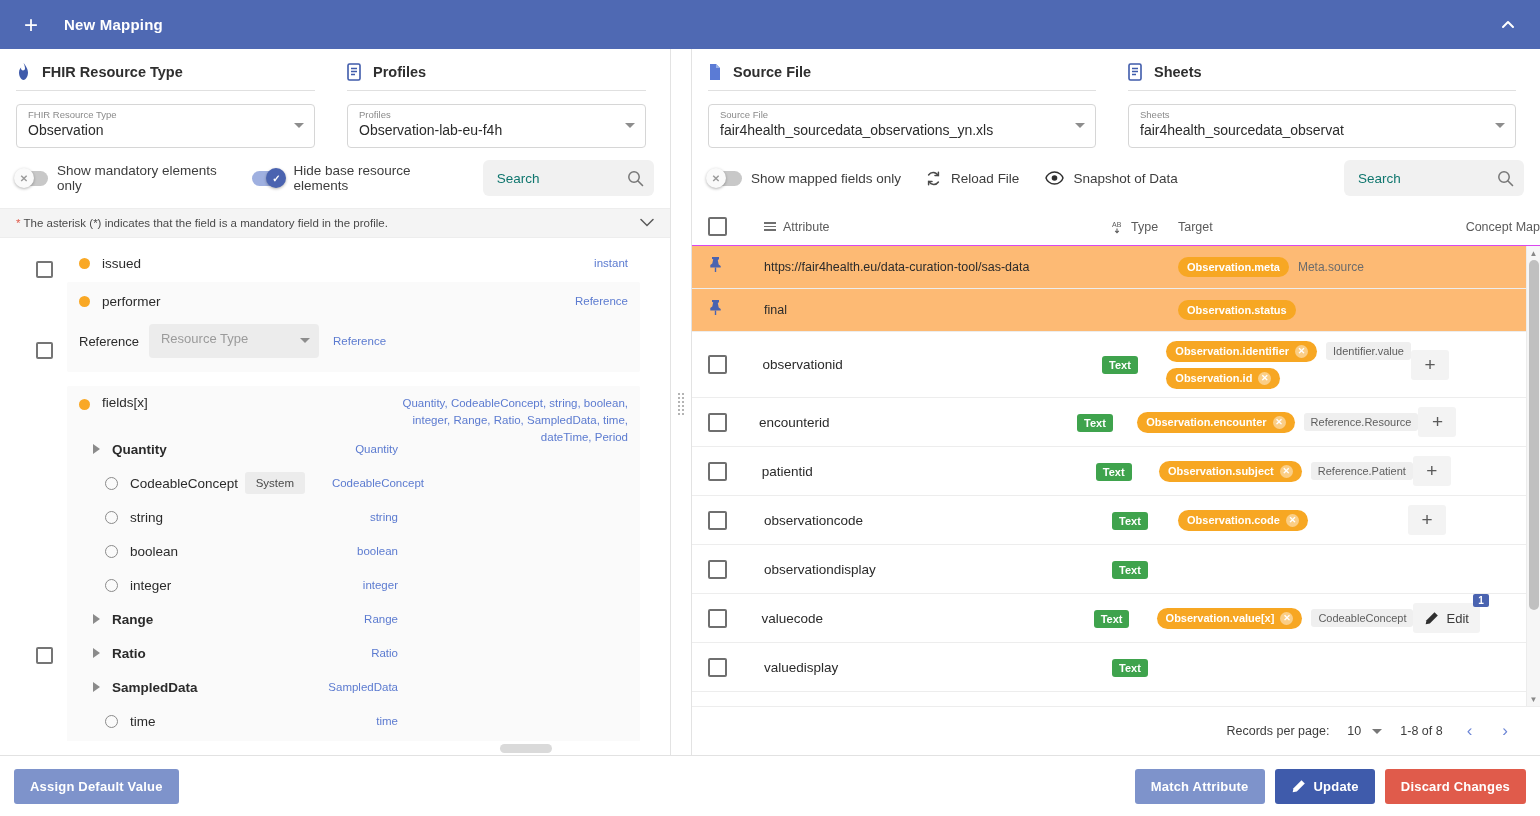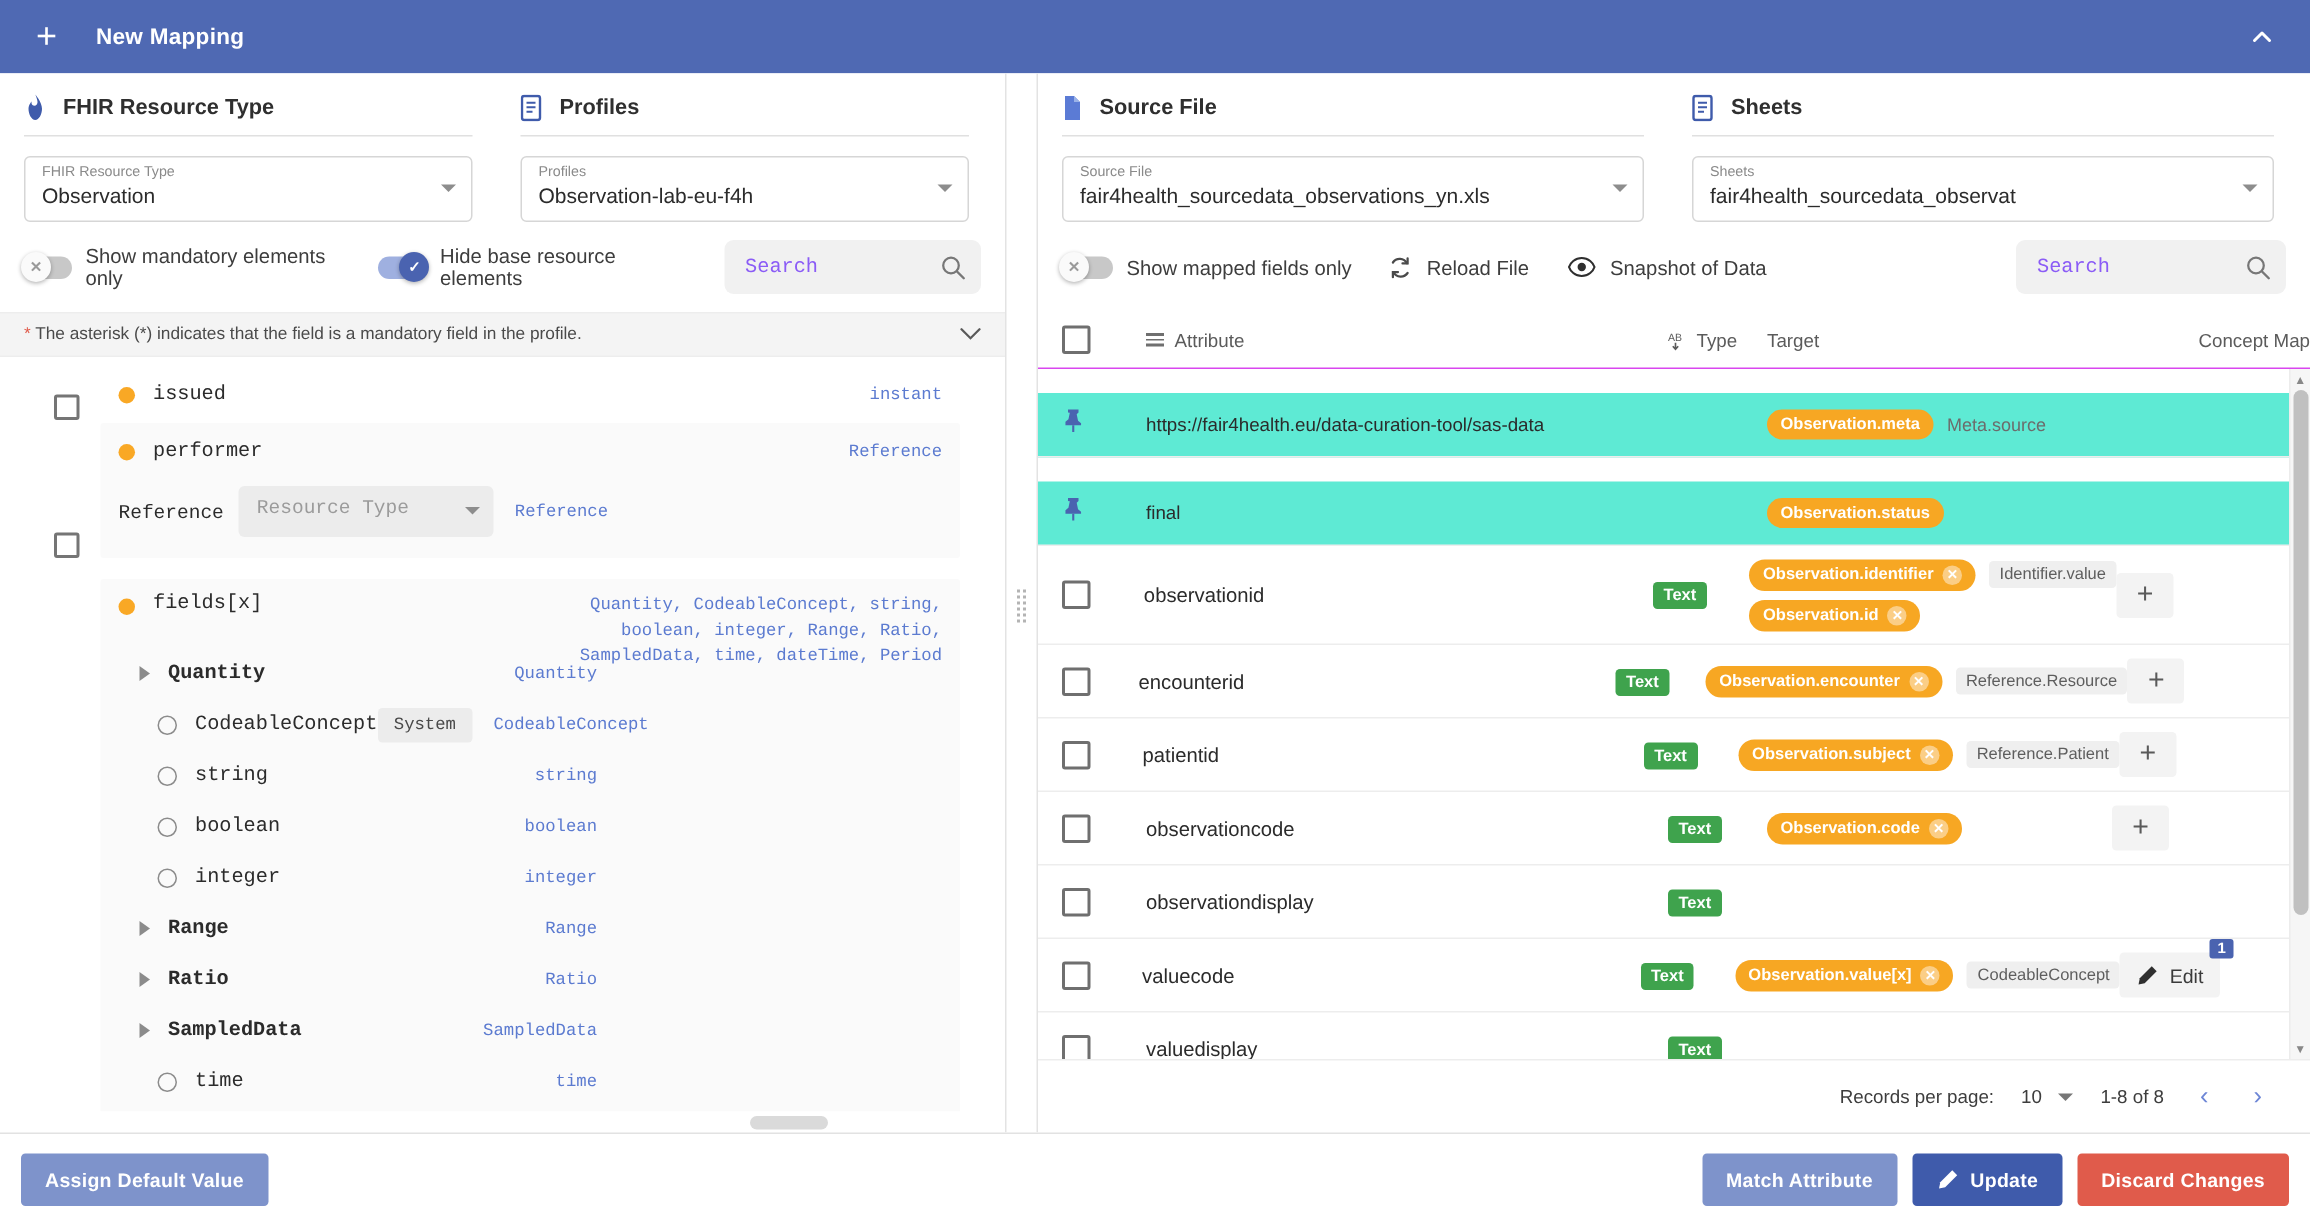--- a/index.html
+++ b/index.html
@@ -87,36 +87,36 @@
   }
   .switch.off .knob { left: -2px; background: #fafafa; color: #9a9a9a; box-shadow: 0 1px 3px rgba(0,0,0,.3); }
   .switch.on  .knob { right: -2px; background: #4a63b0; box-shadow: 0 1px 3px rgba(0,0,0,.3); }
   .tgl .tl { font-size: 13.5px; color: #3d3d3d; }
   .tbtn { display:flex; align-items:center; gap:9px; cursor:pointer; font-size:13.5px; color:#3d3d3d; }
   .toolbar .gap { flex: 1; }
   .searchbox {
     width: 180px; height: 36px; background: #f1f1f1; border-radius: 6px;
     display: flex; align-items: center; padding: 0 10px 0 14px;
   }
-  .searchbox .ph { flex:1; font-size: 13.5px; color: #8b5cf6; font-family: Liberation Mono, monospace; }
+  .searchbox .ph { flex:1; font-size: 13.5px; color: #0f766e; }
 
   
   .note {
     background: #f4f4f4; border-top: 1px solid #ededed; border-bottom:1px solid #ededed;
     padding: 7px 16px; display: flex; align-items: center;
     font-size: 11.5px; color: #4a4a4a;
   }
   .note .star { color: #e05b4b; margin-right: 3px; }
   .note .gap { flex: 1; }
   .note .chev { color:#5a5a5a; font-size: 12px; cursor:pointer;}
 
   
   .tree-wrap { flex: 1; position: relative; overflow: hidden; }
   .tree { position:absolute; inset: 0 14px 14px 0; overflow: hidden; background:#fff; }
-  .trow { display: flex; align-items: flex-end; padding: 0 16px 0 0; position: relative; font-family: Liberation Mono, monospace; }
+  .trow { display: flex; align-items: center; padding: 0 16px 0 0; position: relative; }
   .tcheck {
     width: 17px; height: 17px; border: 2px solid #757575; border-radius: 2px;
     flex: none; margin: 12px 14px 0 36px; background:#fff; cursor:pointer;
   }
   .tbody { flex: 1; min-width: 0; }
   .card { background: #fafafa; border-radius: 2px; }
   .card.plain { background: #fff; }
   .tline { display: flex; align-items: center; min-height: 34px; padding: 0 12px; }
   .dot { width: 11px; height: 11px; border-radius: 50%; background: #f9a825; flex:none; }
   .tname { font-size: 13.5px; color: #2b2b2b; margin-left: 12px; }
@@ -163,21 +163,21 @@
   .th-target { flex: 1; }
   .th-cm { width: 118px; text-align: right; }
   .hamb { display:inline-block; width: 12px; }
   .hamb i { display:block; height:1.6px; background:#6f6f6f; margin:2.2px 0; }
 
   .tbody-rows { position: absolute; top: 38px; left: 0; right: 14px; bottom: 0; overflow: hidden; }
   .row {
     display: flex; align-items: center; min-height: 49px;
     border-bottom: 1px solid #ededed; padding-left: 16px;
   }
-  .row.pinned { background: #5eead4; min-height: 43px; margin-top: 16px; }
+  .row.pinned { background: #fdba74; min-height: 43px; }
   .r-chk { width: 56px; display: flex; align-items:center; }
   .r-attr { width: 348px; font-size: 13.5px; color: #2b2b2b; padding-right:10px; }
   .row.pinned .r-attr { font-size: 12.5px; }
   .r-type { width: 66px; }
   .r-target { flex: 1; display: flex; flex-direction: column; gap: 6px; padding: 6px 0; }
   .r-cm { width: 118px; display:flex; align-items:center; }
   .pin { color: #4a63b0; font-size: 17px; }
   .typepill {
     display: inline-block; background: #3fa34d; color: #fff; font-size: 11px;
     font-weight: 600; padding: 3px 7px; border-radius: 3px;

